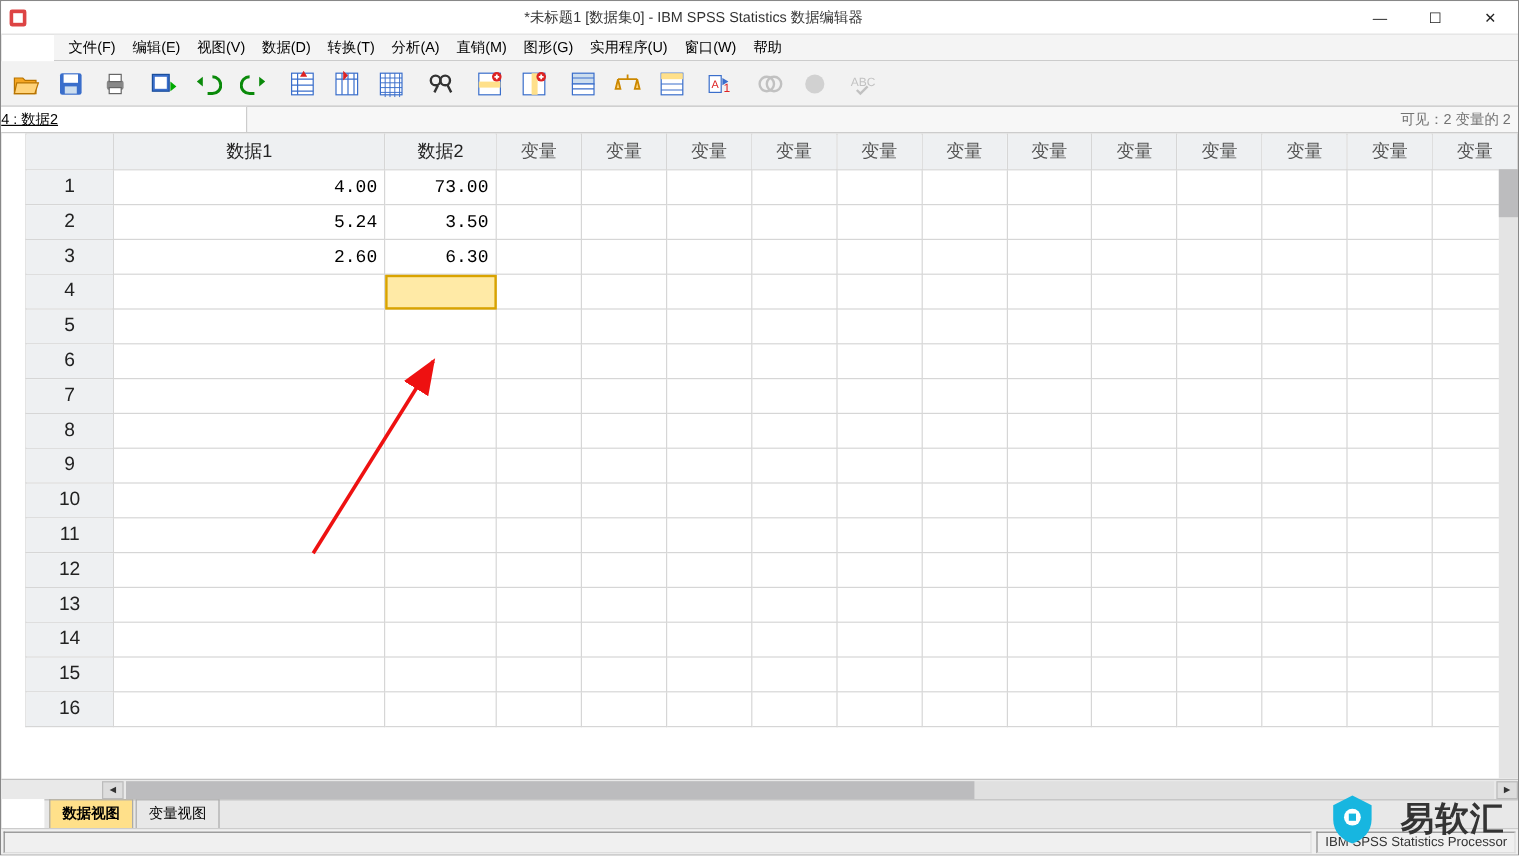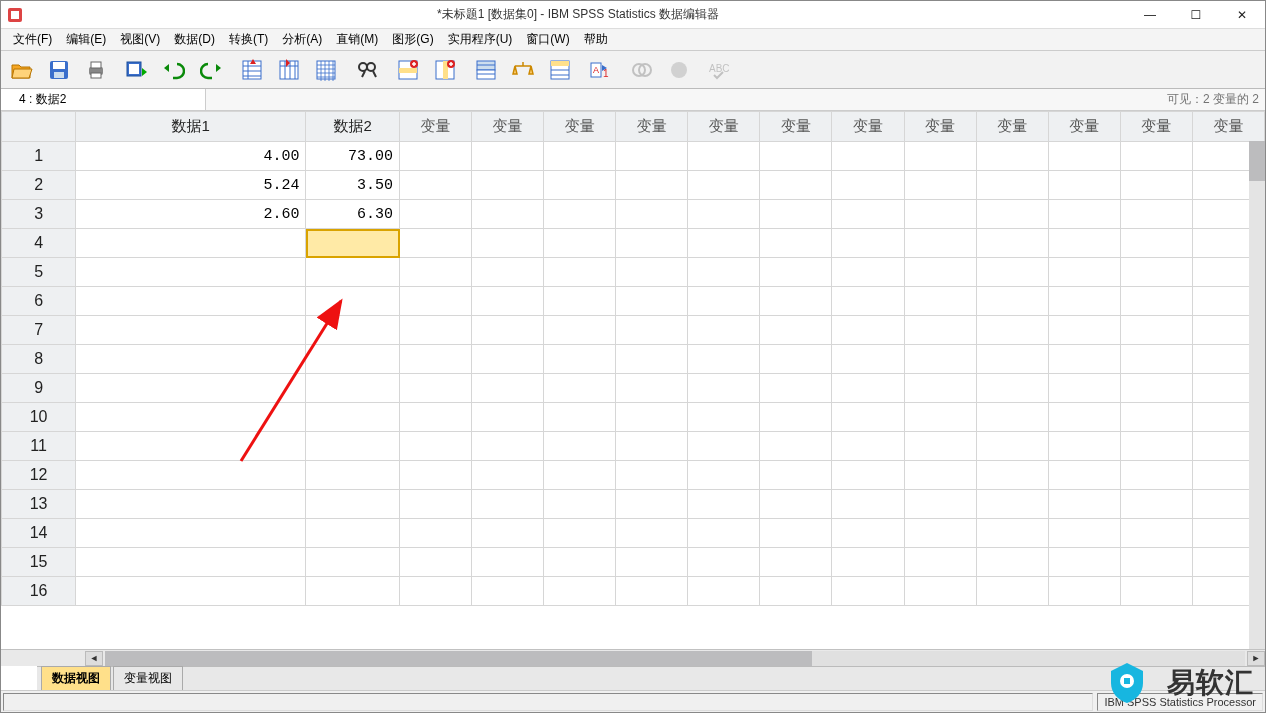--- a/index.html
+++ b/index.html
@@ -2,32 +2,32 @@
 <html><head>
 <meta charset="utf-8">
 <style>
   * { box-sizing: border-box; margin: 0; padding: 0; }
   body { font-family: "Microsoft YaHei", Tahoma, sans-serif; font-size: 12px; background: #fff; overflow: hidden; width: 1266px; height: 713px; position: relative; }
   .window { display: flex; flex-direction: column; height: 713px; border: 1px solid #888; }
   .titlebar { height: 28px; display: flex; align-items: center; background: #fff; border-bottom: 1px solid #ddd; padding-left: 6px; }
   .titlebar .icon { width: 16px; height:16px; margin-right:6px; }
   .title-text { flex:1; color:#333; font-size:12px;text-align:center; }
   .win-btn { width: 46px; height: 28px; display: flex; align-items:center; justify-content:center; color:#222; }
-  .menubar { height: 22px; display:flex; align-items:center; padding: 0 6px; background:#f4f4f4; border-bottom:1px solid #ccc; gap: 2px; }
+  .menubar { height: 22px; display:flex; align-items:center; padding: 0 6px; background:#f4f4f4; border-bottom:1px solid #ccc; gap: 2px; margin-left: 44px; }
   .menu-item { padding: 2px 6px; color:#000; font-size:12px; }
   .toolbar { height: 38px; background:#f2f2f2; border-bottom:1px solid #bbb; display:flex; align-items:center; padding: 2px 4px; gap: 3px; }
   .tbtn { width: 34px; height: 32px; display:flex; align-items:center; justify-content:center; border:1px solid transparent; border-radius:3px; }
   .tbtn.disabled { opacity:.45; }
   .tsep { width:1px; }
   .cellref-bar { height: 22px; display:flex; background:#f7f7f7; border-bottom:1px solid #ccc; }
-  .cellref-name { width: 205px; border-right:1px solid #ccc; padding:2px 18px; background:#fff; }
+  .cellref-name { width: 205px; border-right:1px solid #ccc; padding:2px 0; background:#fff;text-decoration:underline; }
   .cellref-space { flex:1; }
   .cellref-right { padding:2px 6px; color:#737373; }
   .grid-wrap { flex:1; display:flex; flex-direction:column; overflow:hidden; position:relative; }
-  .grid-scroll { flex:1; overflow:hidden; position:relative; }
+  .grid-scroll { flex:1; overflow:hidden; position:relative;margin-left:20px; }
   table.grid { border-collapse: collapse; table-layout: fixed; }
   .grid th, .grid td { border: 1px solid #d6d6d6; height: 29px; font-size: 15px; }
   .grid th { background:#eef0f2; font-weight:normal; color:#555; text-align:center; position:relative; }
   .grid th.rowhead { width: 80px; background:#eef0f2; color:#222; font-size:16px; }
   .grid th.colhead { height: 30px; }
   .grid th.colhead.named { color:#222; }
   .grid td { text-align:right; padding-right:6px; font-family: "SimSun","Courier New", monospace; color:#000; }
   .grid td.selected { background:#ffeaa6; outline:2px solid #d9a300; outline-offset:-2px; }
   .col-wide { width: 250px; }
   .col-norm { width: 98px; }

